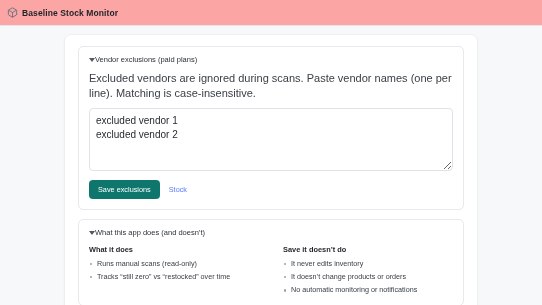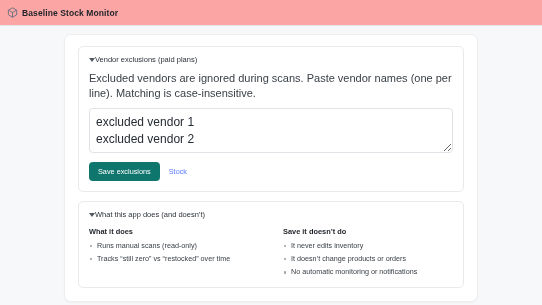--- a/index.html
+++ b/index.html
@@ -99,29 +99,29 @@
     font-size: 11px;
     line-height: 1.35;
     color: #3a4047;
   }
 
   
   .ta-wrap { margin-top: 7px; position: relative; }
   textarea.exclusions {
     display: block;
     width: 100%;
-    height: 45px;
+    height: 63px;
     box-sizing: border-box;
     resize: both;
     border: 1px solid #dfe2e6;
     border-radius: 4px;
     background: #fff;
     color: #262c33;
     font-family: "Liberation Sans", sans-serif;
-    font-size: 12px;
+    font-size: 10px;
     line-height: 1.45;
     padding: 5px 6px;
     outline: none;
     overflow: hidden;
   }
 
   
   .actions {
     margin-top: 9px;
     display: flex;

